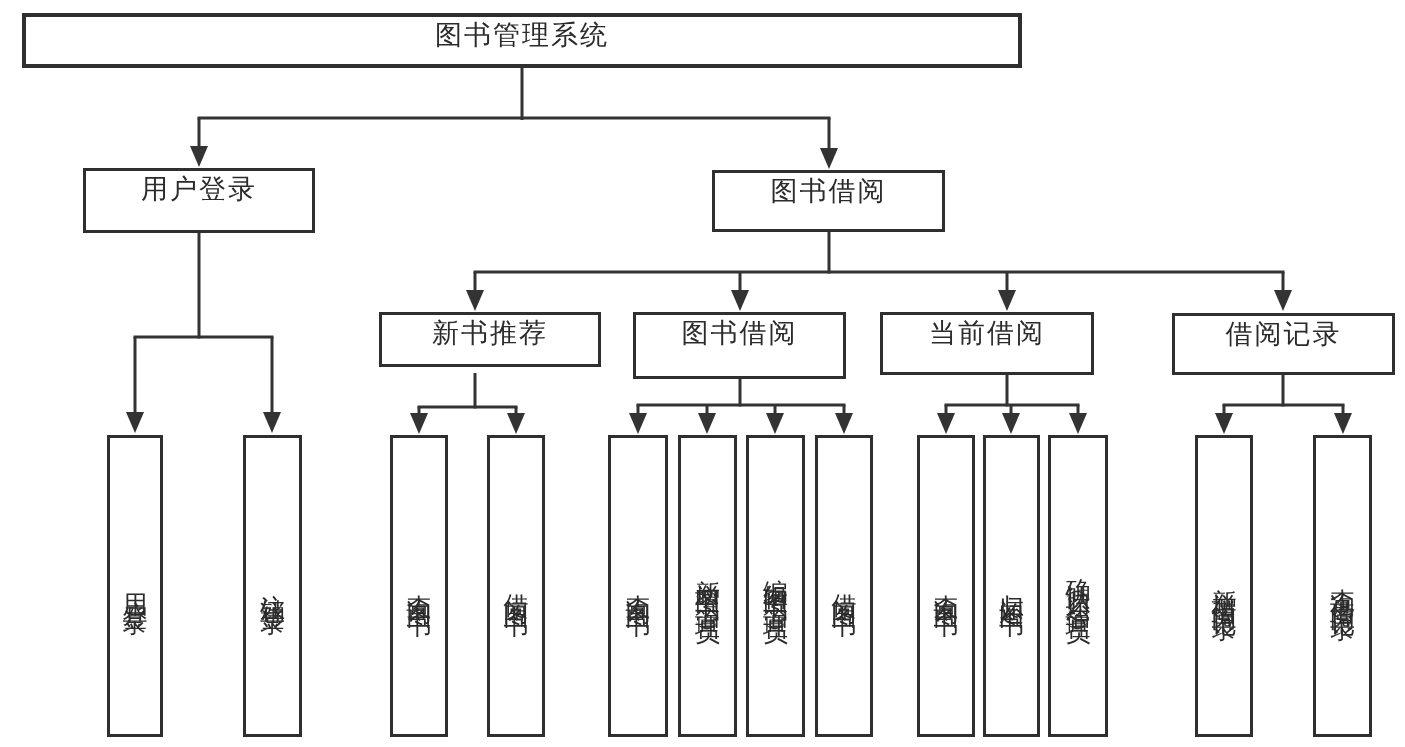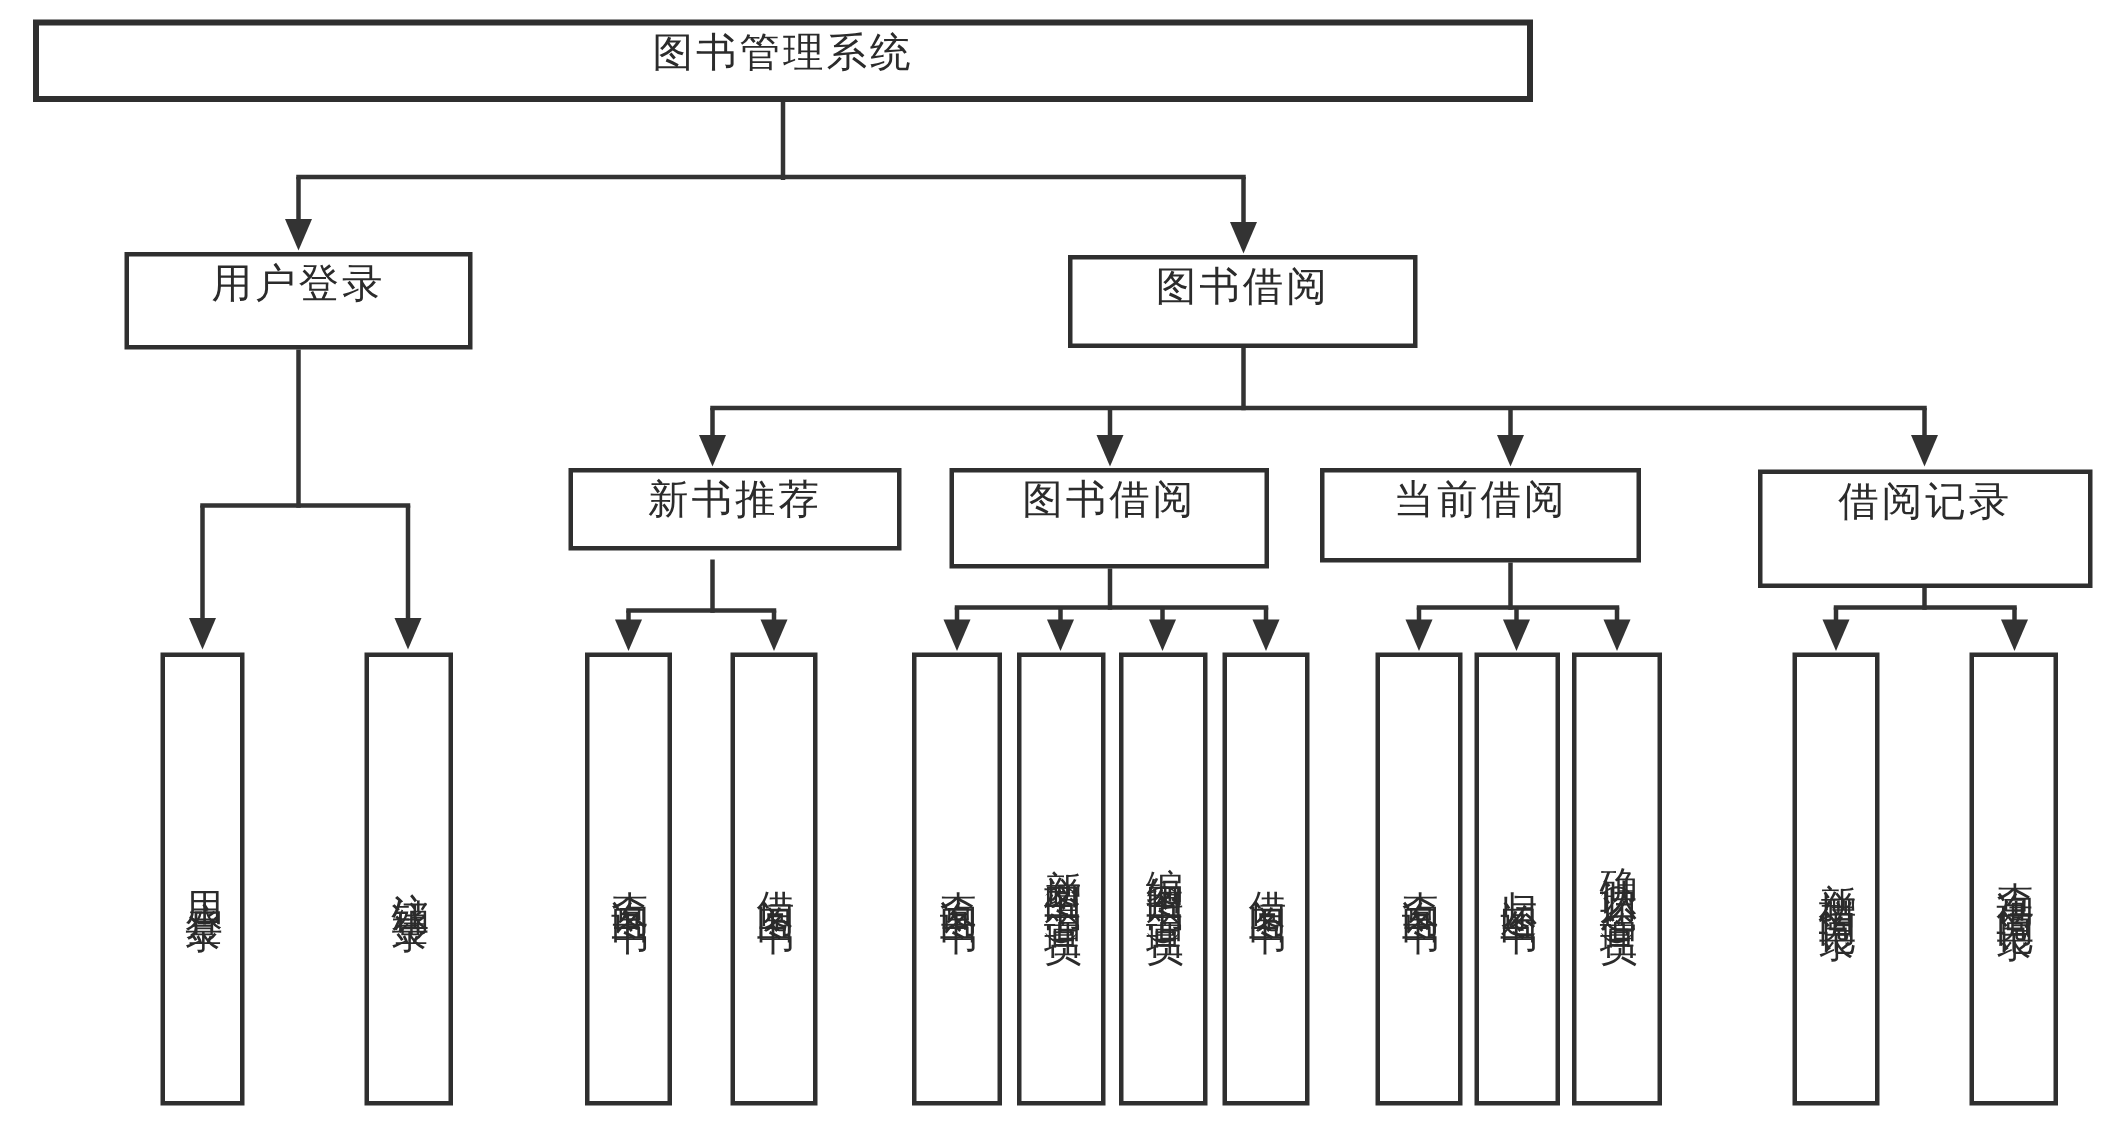--- a/index.html
+++ b/index.html
@@ -152,21 +152,21 @@
 
   <div class="node" style="left:363px; top:312px; width:222px; height:55px;margin-left:16px;">
     <span>新书推荐</span>
   </div>
   <div class="node" style="left:633px; top:312px; width:213px; height:67px;">
     <span>图书借阅</span>
   </div>
   <div class="node" style="left:880px; top:312px; width:214px; height:63px;">
     <span>当前借阅</span>
   </div>
-  <div class="node" style="left:1172px; top:313px; width:223px; height:79px;">
+  <div class="node" style="left:1172px; top:313px; width:223px; height:62px;">
     <span>借阅记录</span>
   </div>
 
   <div class="leaf" style="left:107px; width:56px;">
     <span>用户登录</span>
   </div>
   <div class="leaf" style="left:243px; width:59px;">
     <span>注销登录</span>
   </div>
 

